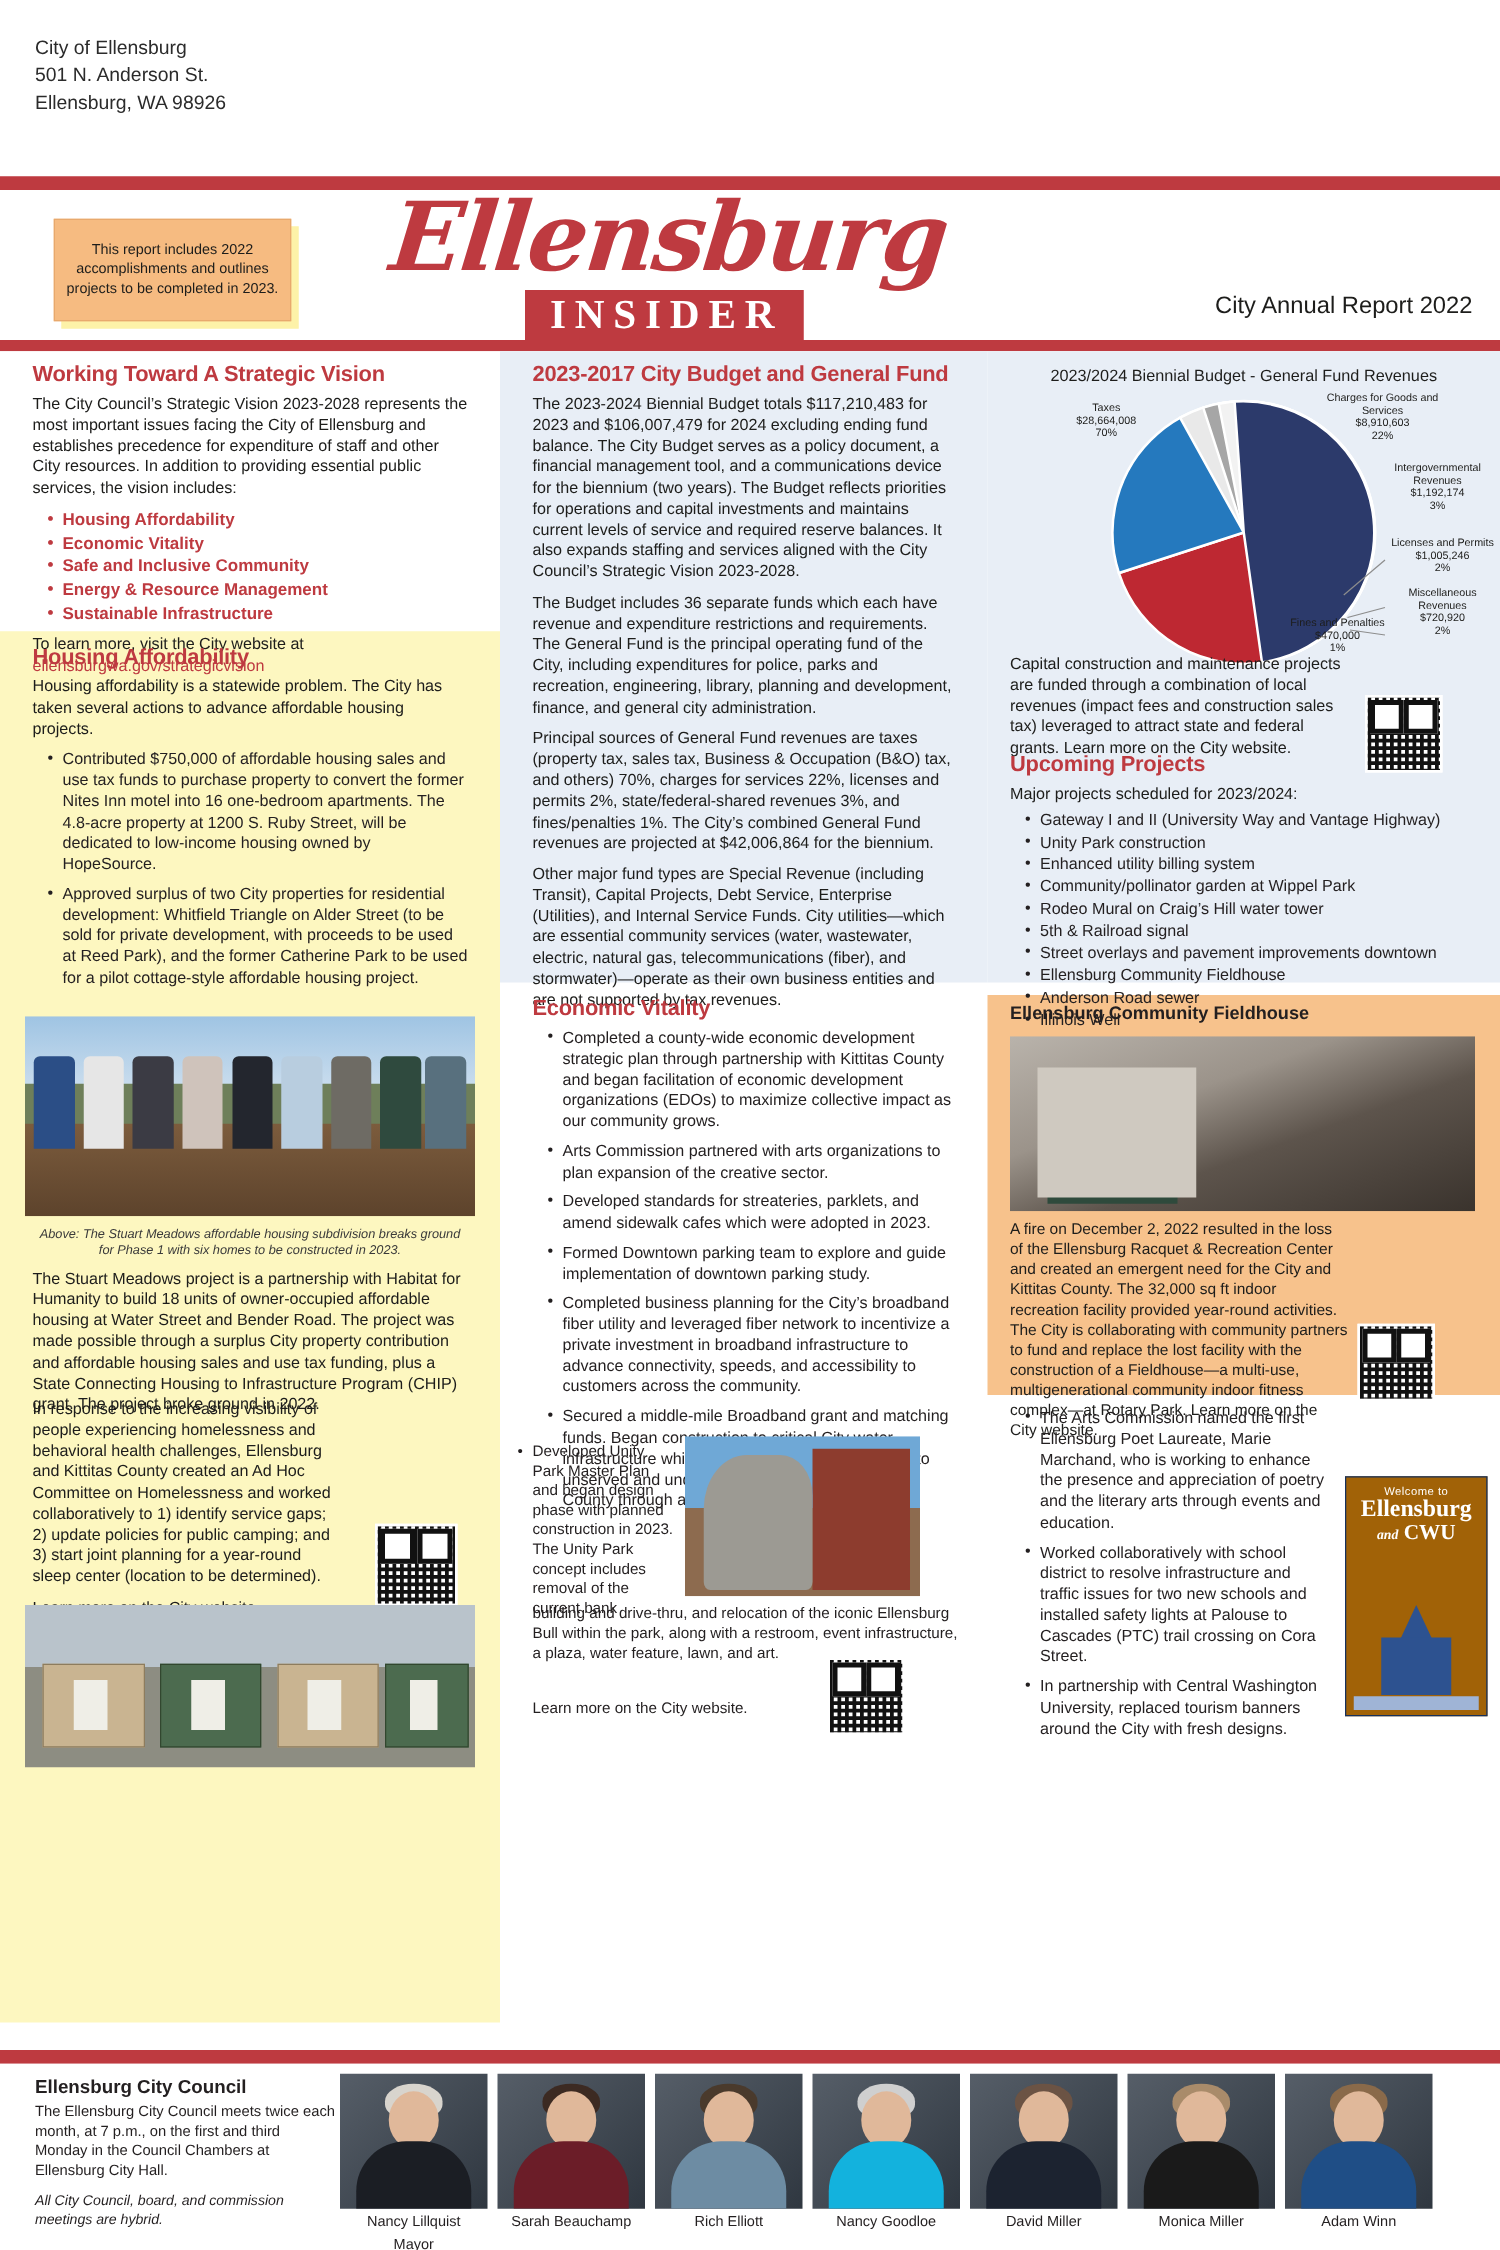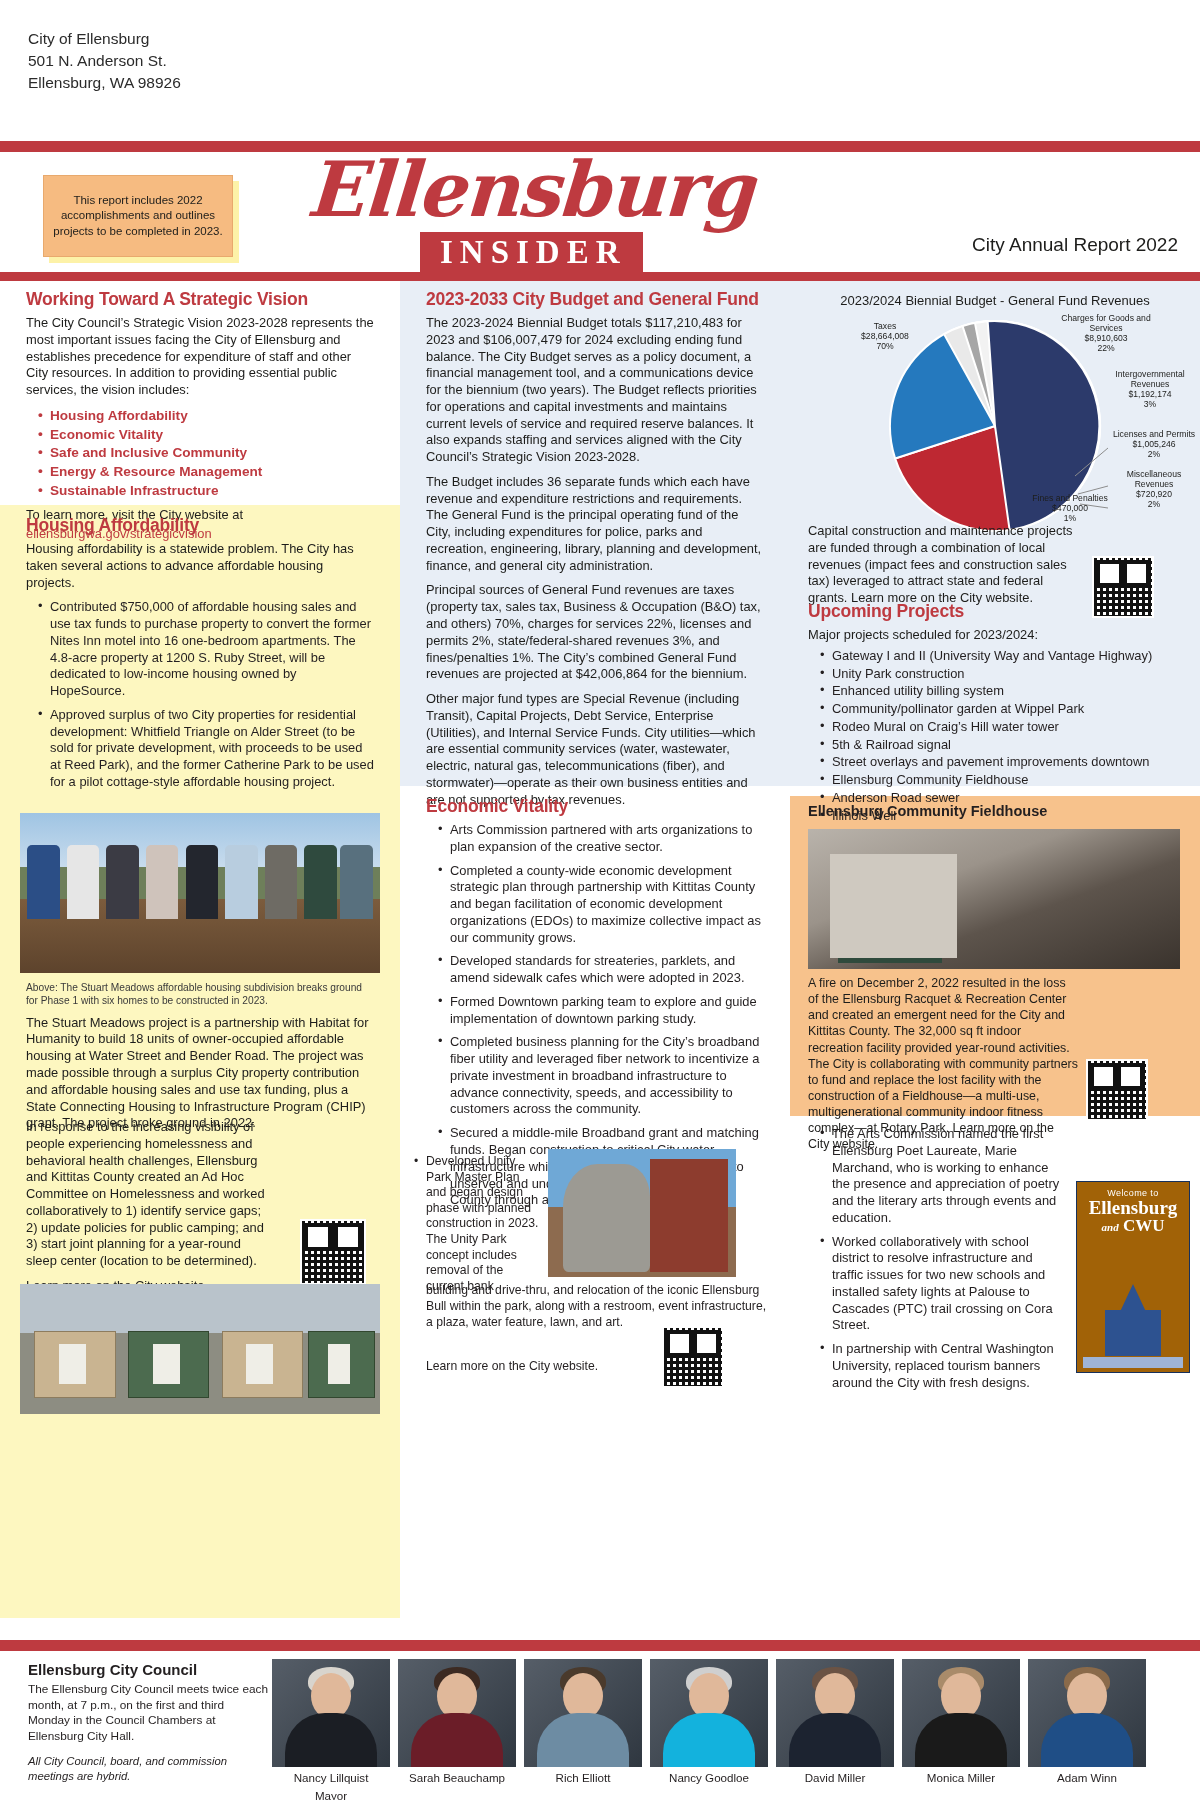--- a/index.html
+++ b/index.html
@@ -79,21 +79,21 @@
   ul.bul{margin:0 0 8px 0;padding-left:14px;list-style:none;}
   ul.bul li{
     font-size:12.9px;line-height:1.30;margin-bottom:7px;position:relative;padding-left:10px;
   }
   ul.bul li:before{content:"\2022";position:absolute;left:-2px;top:-1px;}
   ul.vision li{color:#be3a40;font-weight:700;font-size:13.6px;margin-bottom:1px;}
   ul.tight li{margin-bottom:1px;}
   a.link{color:#be3a40;text-decoration:none;}
 
   .cap{
-    font-size:10.2px;line-height:1.26;color:#3a3a3a;margin:3px 0 7px 0;
+    font-size:10.2px;font-style:italic;line-height:1.26;color:#3a3a3a;margin:3px 0 7px 0;text-align:center;
   }
 
   
   .photo{position:absolute;overflow:hidden;}
   .photo .sky{position:absolute;left:0;top:0;right:0;height:40%;background:linear-gradient(#9fc4e3,#cfe0ef);}
   .photo .ground{position:absolute;left:0;bottom:0;right:0;height:46%;background:linear-gradient(#7c5c3d,#5d432c);}
   .photo .mid{position:absolute;left:0;right:0;top:34%;height:26%;background:#6e7f5a;}
 
   .ppl{position:absolute;bottom:34%;width:100%;height:46%;}
   .ppl span{position:absolute;bottom:0;width:9%;height:100%;border-radius:5px 5px 0 0;}
@@ -250,32 +250,32 @@
             <i style="left:56%"></i>
             <i class="g" style="left:80%;width:18%"></i>
         </div>
       </div>
     </div>
 
     <div class="colB">
       <div class="band-blue" style="left:0;top:0;width:390px;height:505px;"></div>
 
       <div class="pad" style="position:absolute;left:0;top:8px;width:390px;">
-        <h2 class="sec">2023-2033 City Budget and General Fund</h2>
+        <h2 class="sec">2023-2017 City Budget and General Fund</h2>
         <p class="txt">The 2023-2024 Biennial Budget totals $117,210,483 for 2023 and $106,007,479 for 2024 excluding ending fund balance. The City Budget serves as a policy document, a financial management tool, and a communications device for the biennium (two years). The Budget reflects priorities for operations and capital investments and maintains current levels of service and required reserve balances. It also expands staffing and services aligned with the City Council’s Strategic Vision 2023-2028.</p>
         <p class="txt">The Budget includes 36 separate funds which each have revenue and expenditure restrictions and requirements. The General Fund is the principal operating fund of the City, including expenditures for police, parks and recreation, engineering, library, planning and development, finance, and general city administration.</p>
         <p class="txt">Principal sources of General Fund revenues are taxes (property tax, sales tax, Business &amp; Occupation (B&amp;O) tax, and others) 70%, charges for services 22%, licenses and permits 2%, state/federal-shared revenues 3%, and fines/penalties 1%. The City’s combined General Fund revenues are projected at $42,006,864 for the biennium.</p>
         <p class="txt">Other major fund types are Special Revenue (including Transit), Capital Projects, Debt Service, Enterprise (Utilities), and Internal Service Funds. City utilities—which are essential community services (water, wastewater, electric, natural gas, telecommunications (fiber), and stormwater)—operate as their own business entities and are not supported by tax revenues.</p>
       </div>
 
       <div class="pad" style="position:absolute;left:0;top:515px;width:390px;">
         <h2 class="sec">Economic Vitality</h2>
         <ul class="bul">
+          <li>Completed a county-wide economic development strategic plan through partnership with Kittitas County and began facilitation of economic development organizations (EDOs) to maximize collective impact as our community grows.</li>
           <li>Arts Commission partnered with arts organizations to plan expansion of the creative sector.</li>
-          <li>Completed a county-wide economic development strategic plan through partnership with Kittitas County and began facilitation of economic development organizations (EDOs) to maximize collective impact as our community grows.</li>
           <li>Developed standards for streateries, parklets, and amend sidewalk cafes which were adopted in 2023.</li>
           <li>Formed Downtown parking team to explore and guide implementation of downtown parking study.</li>
           <li>Completed business planning for the City’s broadband fiber utility and leveraged fiber network to incentivize a private investment in broadband infrastructure to advance connectivity, speeds, and accessibility to customers across the community.</li>
           <li>Secured a middle-mile Broadband grant and matching funds. Began construction to critical City water infrastructure while providing wireless broadband to unserved and underserved properties in Kittitas County through a third-party provider.</li>
         </ul>
       </div>
 
       <div style="position:absolute;left:26px;top:873px;width:115px;font-size:12.2px;line-height:1.28;">
         <span style="position:absolute;left:-12px;">•</span>
         <span>Developed Unity Park Master Plan and began design phase with planned construction in 2023. The Unity Park concept includes removal of the current bank</span>

